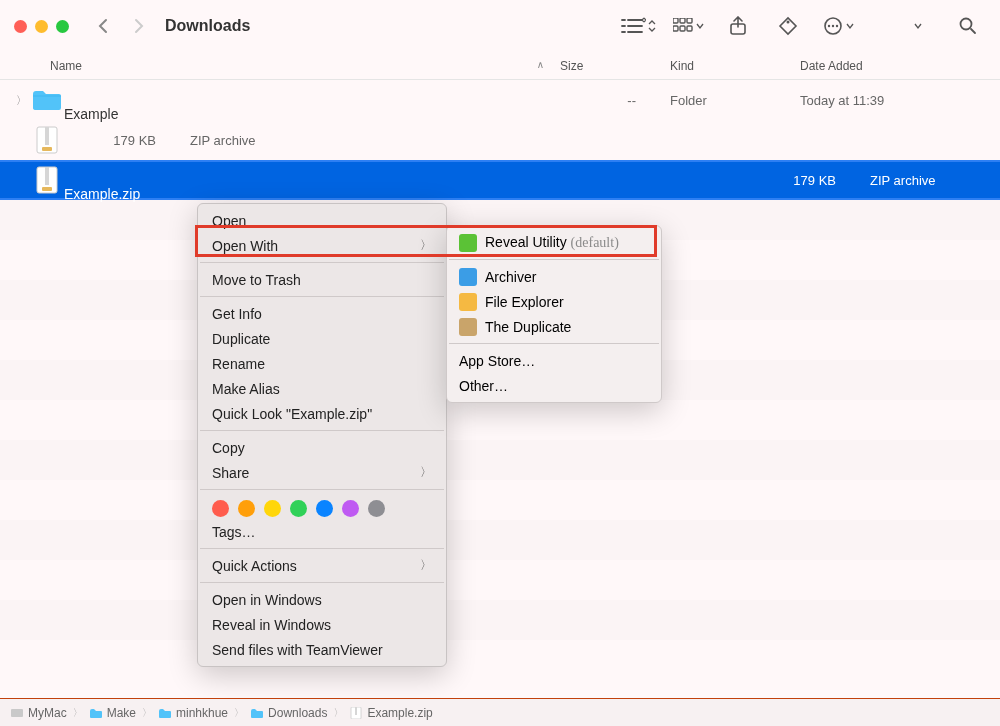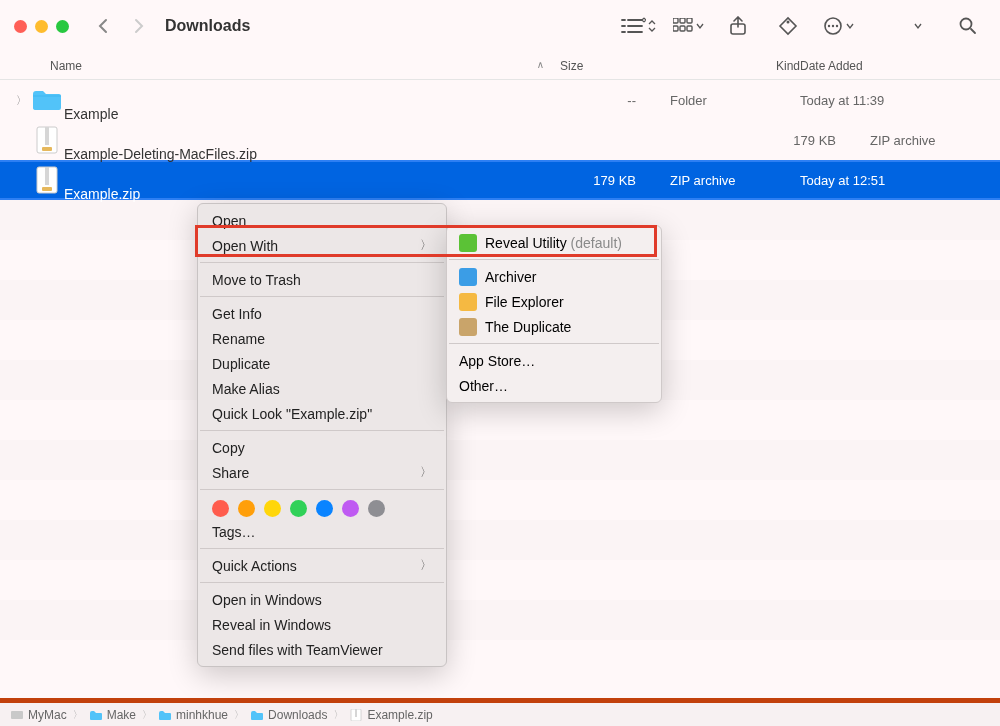--- a/index.html
+++ b/index.html
@@ -13,21 +13,21 @@
 .nav-btn { width: 28px; height: 28px; display: flex; align-items: center; justify-content: center; color: #666; cursor: pointer; font-size: 20px; }
 .title { font-size: 16px; font-weight: 600; color: #333; margin-left: 4px; }
 .spacer { flex: 1; }
 .tool-btn { width: 36px; height: 28px; display: flex; align-items: center; justify-content: center; color: #555; cursor: pointer; }
 .tool-group { display: flex; align-items: center; gap: 14px; }
 
 
 .col-header { height: 28px; display: flex; align-items: center; border-bottom: 1px solid #e5e5e5; font-size: 12px; color: #555; padding-left: 50px; }
 .col-name { flex: 1; display: flex; align-items: flex-start; gap: 6px; }
 .col-size { width: 110px; text-align: left; }
-.col-kind { width: 130px; text-align: right; }
+.col-kind { width: 130px; text-align: left; }
 .col-date { width: 200px; text-align: left; }
 .sort-ind { color: #888; font-size: 10px; margin-left: auto; margin-right: 16px; }
 
 
 .row { height: 40px; display: flex; align-items: center; padding-left: 16px; font-size: 14px; color: #333; }
 .row.selected { background: #0064e1; color: #fff; border: 2px solid #2d7ff3; border-left: none; border-right: none; margin: 0; }
 .row .disclosure { width: 14px; color: #888; font-size: 11px; }
 .row .icon { width: 34px; height: 28px; display: flex; align-items: center; justify-content: center; }
 .row .name { flex: 1; margin-top: 28px; }
 .row .size { width: 110px; text-align: right; padding-right: 18px; font-size: 13px; color: #666; }
@@ -48,25 +48,25 @@
 .tag-row { display: flex; gap: 9px; padding: 6px 14px 2px; }
 .tag-dot { width: 17px; height: 17px; border-radius: 50%; cursor: pointer; }
 
 
 .highlight-box { position: absolute; left: 195px; top: 225px; width: 462px; height: 32px; border: 3px solid #e03b2a; pointer-events: none; z-index: 20; }
 
 
 .submenu { position: absolute; left: 446px; top: 225px; width: 216px; background: #f4efef; border: 1px solid #cfc9c9; border-radius: 6px; box-shadow: 0 8px 30px rgba(0,0,0,0.2); padding: 4px 0; font-size: 14px; z-index: 10; }
 .sub-item { height: 25px; display: flex; align-items: center; padding: 0 12px; gap: 8px; cursor: pointer; }
 .sub-item .app-icon { width: 18px; height: 18px; border-radius: 3px; display: inline-block; }
-.default-txt { color: #8a8a8a; }
+.default-txt { color: #8a8a8a; font-family: Liberation Serif, serif; }
 .ai-green { background: #5bc236; } .ai-blue { background: #3b9de6; } .ai-yell { background: #f5b942; } .ai-tan { background: #c9a46a; }
 
 
-.pathbar { position: absolute; bottom: 0; left: 0; right: 0; height: 28px; display: flex; align-items: center; padding: 0 10px; gap: 6px; font-size: 12px; color: #666; background: #f7f1f2; border-top: 5px solid #c2410c; }
+.pathbar { position: absolute; bottom: 0; left: 0; right: 0; height: 28px; display: flex; align-items: center; padding: 0 10px; gap: 6px; font-size: 12px; color: #666; background: #f7f1f2; border-top: 1px solid #c2410c; }
 .path-seg { display: flex; align-items: center; gap: 4px; cursor: pointer; }
 .path-sep { color: #aaa; font-size: 10px; }
 .mini-icon { width: 14px; height: 12px; display: inline-block; }
 </style>
 </head>
 <body>
 
 <div class="toolbar">
   <div class="traffic">
     <div class="light close-l"></div>
@@ -171,38 +171,36 @@
 
 <div class="row">
   <div class="disclosure"></div>
   <div class="icon">
     <svg class="zip-svg" viewBox="0 0 22 28">
         <rect x="1" y="1" width="20" height="26" rx="2" fill="#fff" stroke="#ccc"></rect>
         <rect x="9" y="1" width="4" height="18" fill="#d6d6d6"></rect>
         <rect x="6" y="21" width="10" height="4" rx="1" fill="#e6b85c"></rect>
       </svg>
   </div>
-  <div class="name">Example-Deleting-MacFiles.zip</div>
   <div class="size">179 KB</div>
   <div class="kind">ZIP archive</div>
 </div>
 
 <div class="row selected">
   <div class="disclosure"></div>
   <div class="icon">
     <svg class="zip-svg" viewBox="0 0 22 28">
         <rect x="1" y="1" width="20" height="26" rx="2" fill="#fff" stroke="#ccc"></rect>
         <rect x="9" y="1" width="4" height="18" fill="#d6d6d6"></rect>
         <rect x="6" y="21" width="10" height="4" rx="1" fill="#e6b85c"></rect>
       </svg>
   </div>
   <div class="name">Example.zip</div>
   <div class="size">179 KB</div>
   <div class="kind">ZIP archive</div>
-  <div class="date">Today at 12:51</div>
 </div>
 
 <div class="stripe"></div>
 <div style="height:40px"></div>
 <div class="stripe"></div>
 <div style="height:40px"></div>
 <div class="stripe"></div>
 <div style="height:40px"></div>
 <div class="stripe"></div>
 <div style="height:40px"></div>
@@ -214,22 +212,22 @@
 <div class="context-menu">
   <div class="menu-item">Open</div>
   <div class="menu-item">
       <span>Open With</span>
       <span class="arrow">〉</span>
     </div>
   <div class="menu-sep"></div>
   <div class="menu-item">Move to Trash</div>
   <div class="menu-sep"></div>
   <div class="menu-item">Get Info</div>
+  <div class="menu-item">Duplicate</div>
   <div class="menu-item">Rename</div>
-  <div class="menu-item">Duplicate</div>
   <div class="menu-item">Make Alias</div>
   <div class="menu-item">Quick Look "Example.zip"</div>
   <div class="menu-sep"></div>
   <div class="menu-item">Copy</div>
   <div class="menu-item">
       <span>Share</span>
       <span class="arrow">〉</span>
     </div>
   <div class="menu-sep"></div>
   <div class="tag-row">

